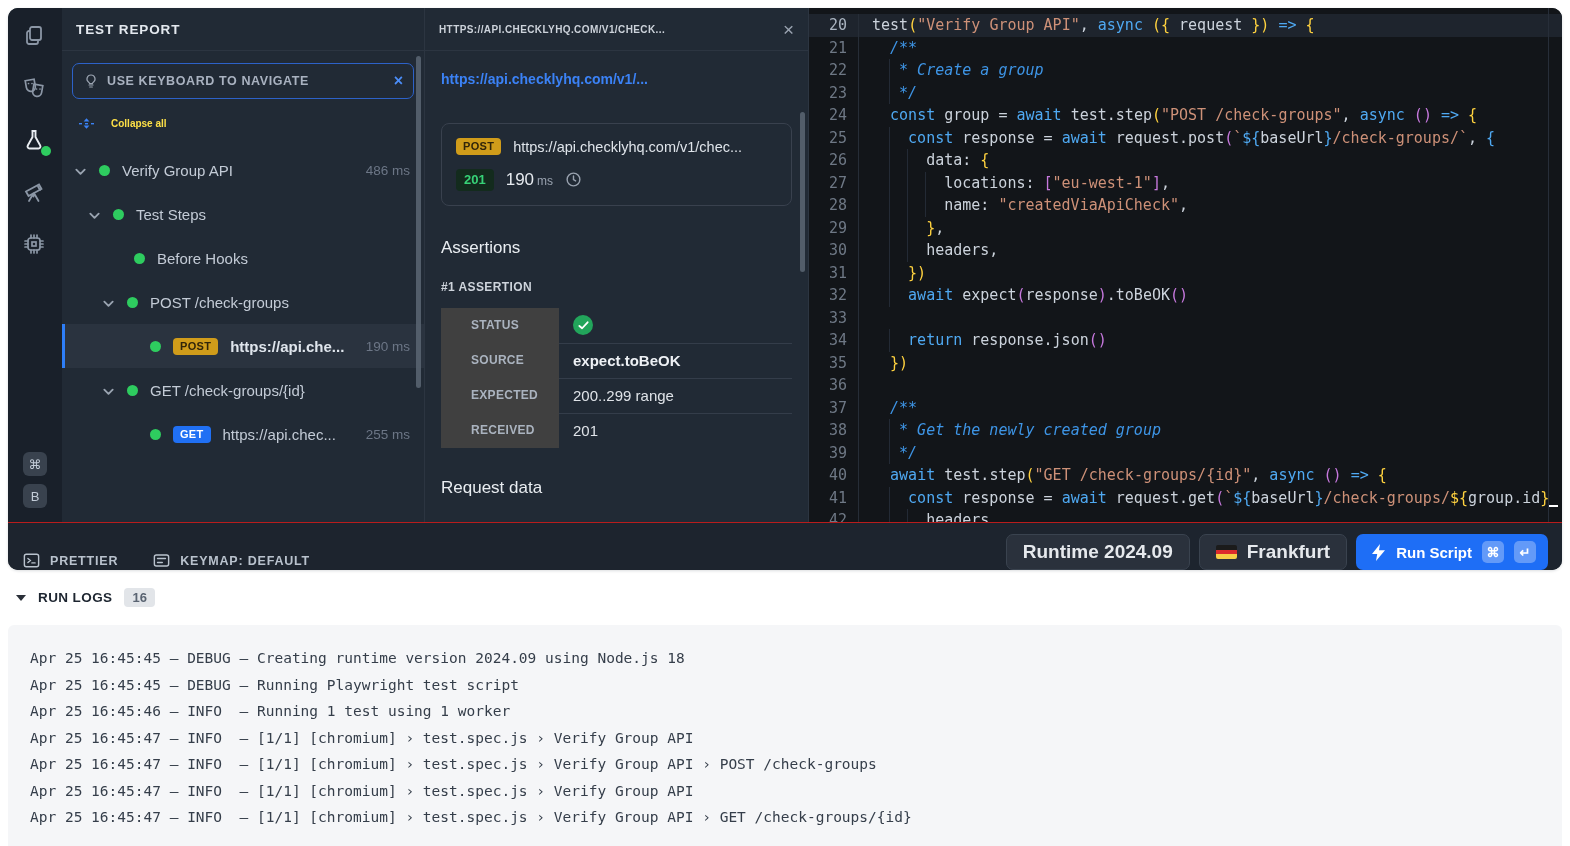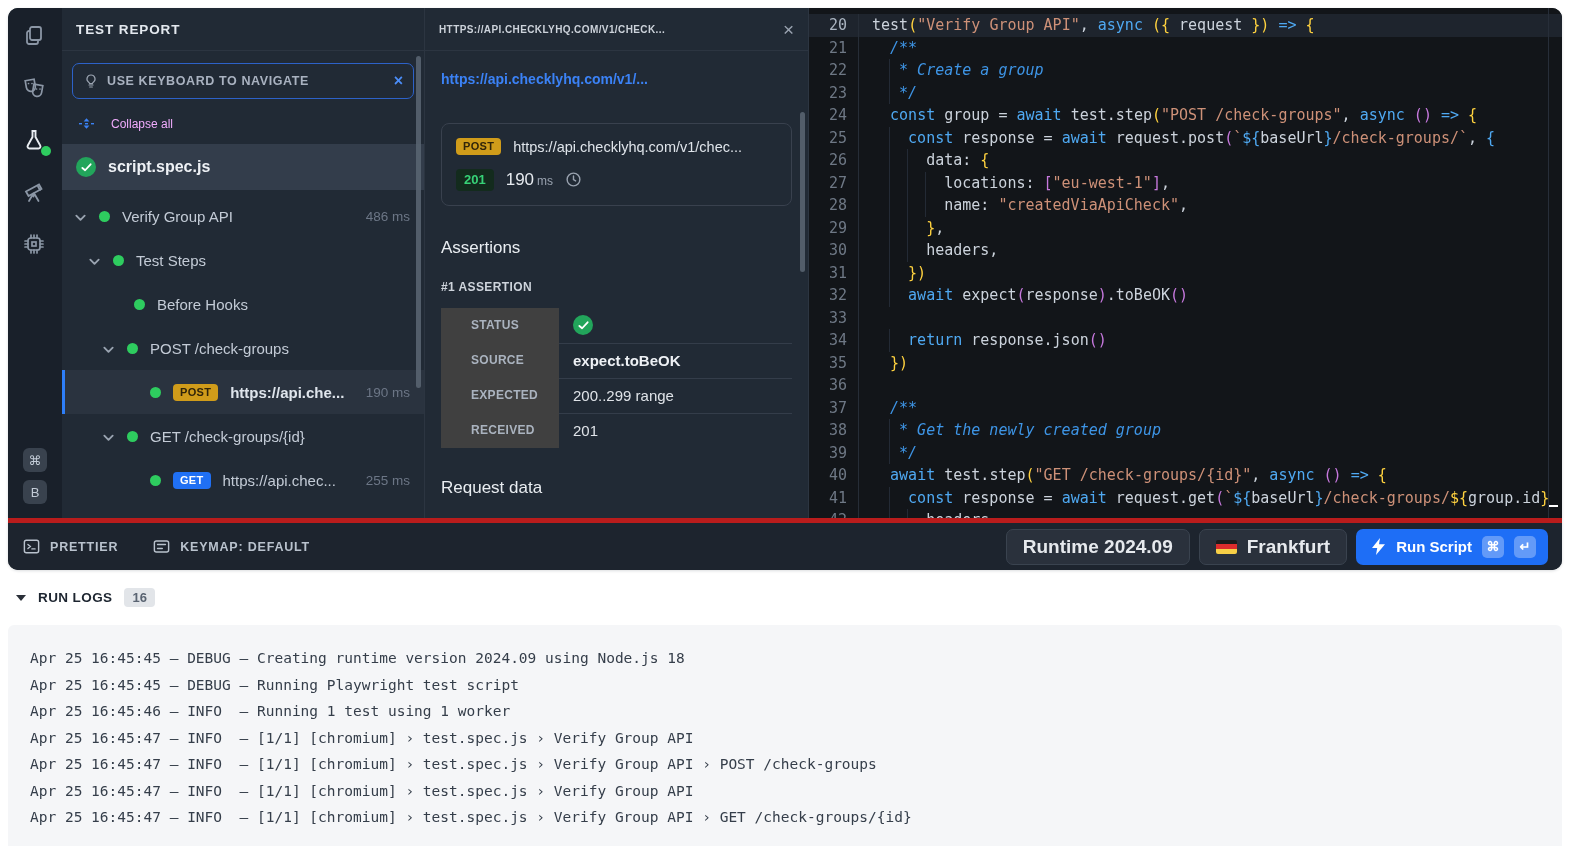--- a/index.html
+++ b/index.html
@@ -40,21 +40,21 @@
     padding:0 14px;color:#e3e8ee;font-size:13.5px;font-weight:700;letter-spacing:.9px;
   }
   .search-box{
     margin:12px 10px 0 10px;height:34px;border:1px solid #2d62c9;border-radius:7px;
     display:flex;align-items:center;padding:0 10px;gap:8px;cursor:text;
   }
   .search-box svg{width:16px;height:16px;flex-shrink:0;}
   .search-text{flex:1;color:#a9b2c0;font-size:12.5px;font-weight:700;letter-spacing:.6px;white-space:nowrap;overflow:hidden;}
   .search-clear{color:#4b8df8;font-size:16px;font-weight:700;cursor:pointer;line-height:1;}
   .collapse-row{display:flex;align-items:center;gap:16px;padding:16px 10px 12px 16px;}
-  .collapse-label{color:#f0abfc;font-size:12px;font-weight:400;cursor:pointer;}
+  .collapse-label{color:#fde047;font-size:10px;font-weight:700;cursor:pointer;}
   .file-row{
     height:46px;background:#333d4b;display:flex;align-items:center;gap:12px;padding:0 14px;cursor:pointer;
   }
   .check-circle{
     width:20px;height:20px;border-radius:50%;background:#22a55b;display:flex;align-items:center;justify-content:center;flex-shrink:0;
   }
   .check-circle svg{width:11px;height:11px;}
   .file-name{color:#eef1f5;font-size:16px;font-weight:700;}
   .tree{margin-top:4px;}
   .tree-row{
@@ -138,21 +138,21 @@
   .tok-pl{color:#ccd3dc;}
   .tok-kw{color:#4fa9f2;}
   .tok-str{color:#ce9178;}
   .tok-com{color:#3e95e6;font-style:italic;}
   .tok-b1{color:#ffd23f;}
   .tok-b2{color:#c678dd;}
   .tok-b3{color:#4fa9f2;}
   .tok-cur{display:inline-block;width:9px;height:2.5px;background:#ffffff;align-self:flex-end;margin-bottom:2px;}
   
   .statusbar{
-    height:47px;flex-shrink:0;border-top:5px solid #b91c1c;display:flex;align-items:center;
+    height:47px;flex-shrink:0;border-top:1px solid #b91c1c;display:flex;align-items:flex-end;
     padding:0 14px;gap:34px;background:#1d242e;
   }
   .sb-item{display:flex;align-items:center;gap:9px;color:#b9c2cd;font-size:12.5px;font-weight:700;letter-spacing:.8px;cursor:pointer;}
   .sb-item svg{width:19px;height:19px;}
   .sb-right{margin-left:auto;display:flex;align-items:center;gap:9px;}
   .sb-btn{
     height:34px;border:1px solid #3a434f;background:#2a313c;border-radius:7px;color:#e6e9ed;
     font-size:19px;font-weight:700;display:flex;align-items:center;padding:0 16px;gap:10px;cursor:pointer;
   }
   .flag{width:21px;height:14px;border-radius:2px;overflow:hidden;display:flex;flex-direction:column;flex-shrink:0;}
@@ -243,28 +243,20 @@
         <svg width="17" height="17" viewBox="0 0 17 17">
           <g fill="#3b82f6">
             <path d="M8.5 6.6 5.6 3.2h5.8z" transform="rotate(180 8.5 4.9)"></path>
             <path d="M8.5 10.4 5.6 13.8h5.8z" transform="rotate(180 8.5 12.1)"></path>
             <rect x="1" y="8" width="3" height="1.4"></rect>
               <rect x="7" y="8" width="3" height="1.4"></rect>
               <rect x="13" y="8" width="3" height="1.4"></rect>
           </g>
         </svg>
         <span class="collapse-label">Collapse all</span>
-      </div>
-      <div class="file-row">
-        <span class="check-circle">
-          <svg viewBox="0 0 12 12" fill="none" stroke="#ffffff" stroke-width="2" stroke-linecap="round" stroke-linejoin="round">
-              <path d="M1.5 6.5 4.5 9l6-6.5"></path>
-            </svg>
-        </span>
-        <span class="file-name">script.spec.js</span>
       </div>
       <div class="tree">
           <div class="tree-row" style="padding-left: 12px;">
             <span class="tree-chev"><svg viewBox="0 0 14 14" fill="none" stroke="currentColor" stroke-width="2" stroke-linecap="round" stroke-linejoin="round">
                 <path d="M2.5 5 7 9.5 11.5 5"></path>
               </svg></span>
             <span class="tree-dot"></span>
             <span class="tree-label">Verify Group API</span>
             <span class="tree-duration">486 ms</span>
           </div>

